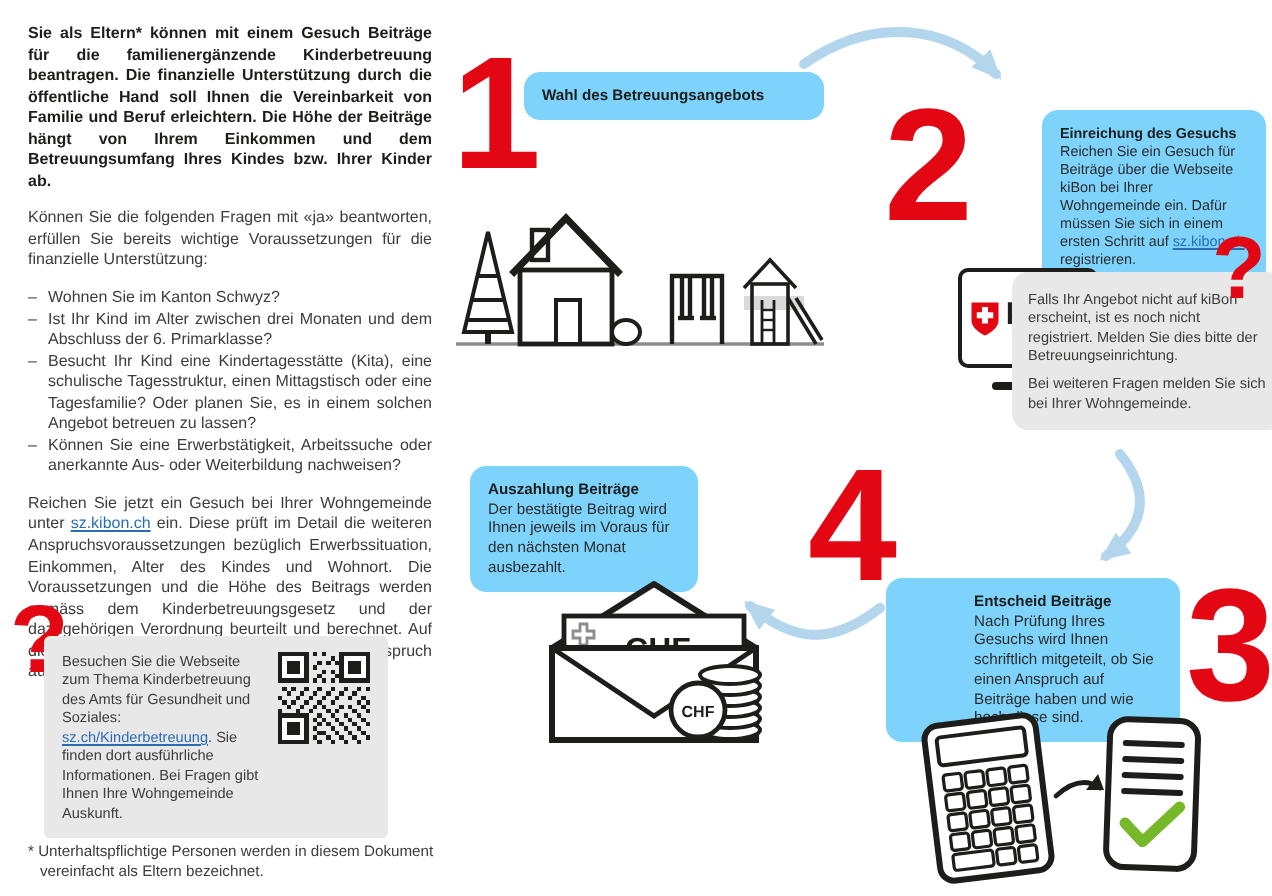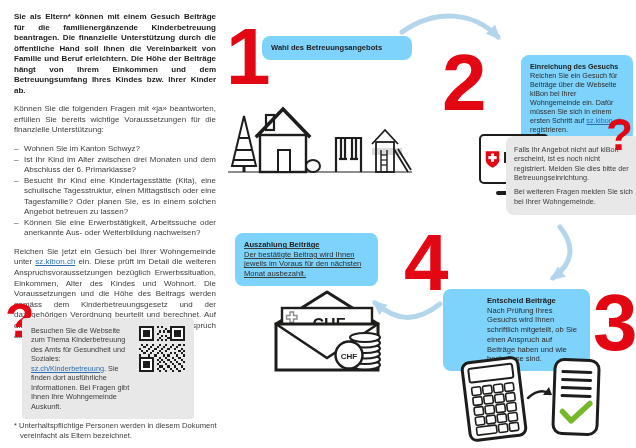--- a/index.html
+++ b/index.html
@@ -230,21 +230,21 @@
       <g stroke="#1d1d1b" stroke-width="3" stroke-linecap="round">
         <line x1="106" y1="18" x2="134" y2="18"></line>
         <line x1="106" y1="26" x2="134" y2="26"></line>
         <line x1="106" y1="34" x2="134" y2="34"></line>
         <line x1="106" y1="42" x2="134" y2="42"></line>
       </g>
       <path d="M107 58 L116 67 L134 49" fill="none" stroke="#76b82a" stroke-width="5.5" stroke-linecap="round" stroke-linejoin="round"></path>
     </g>
   </svg>
 
-  <div class="bluebox" style="left:235px;top:233px;width:143px;text-decoration:underline;">
+  <div class="bluebox" style="left:235px;top:233px;width:114px;">
     <h4>Auszahlung Beiträge</h4>
     <p>Der bestätigte Beitrag wird Ihnen jeweils im Voraus für den nächsten Monat ausbezahlt.</p>
   </div>
   <div class="bignum" style="left:404px;top:232px;">4</div>
 
   <svg class="envelope" style="left:266px;top:284px;" width="122" height="88" viewBox="0 0 122 88">
 
     <path d="M10 40 L61 8 L112 40 Z" fill="#fff" stroke="#1d1d1b" stroke-width="3" stroke-linejoin="round"></path>
 
     <g>

